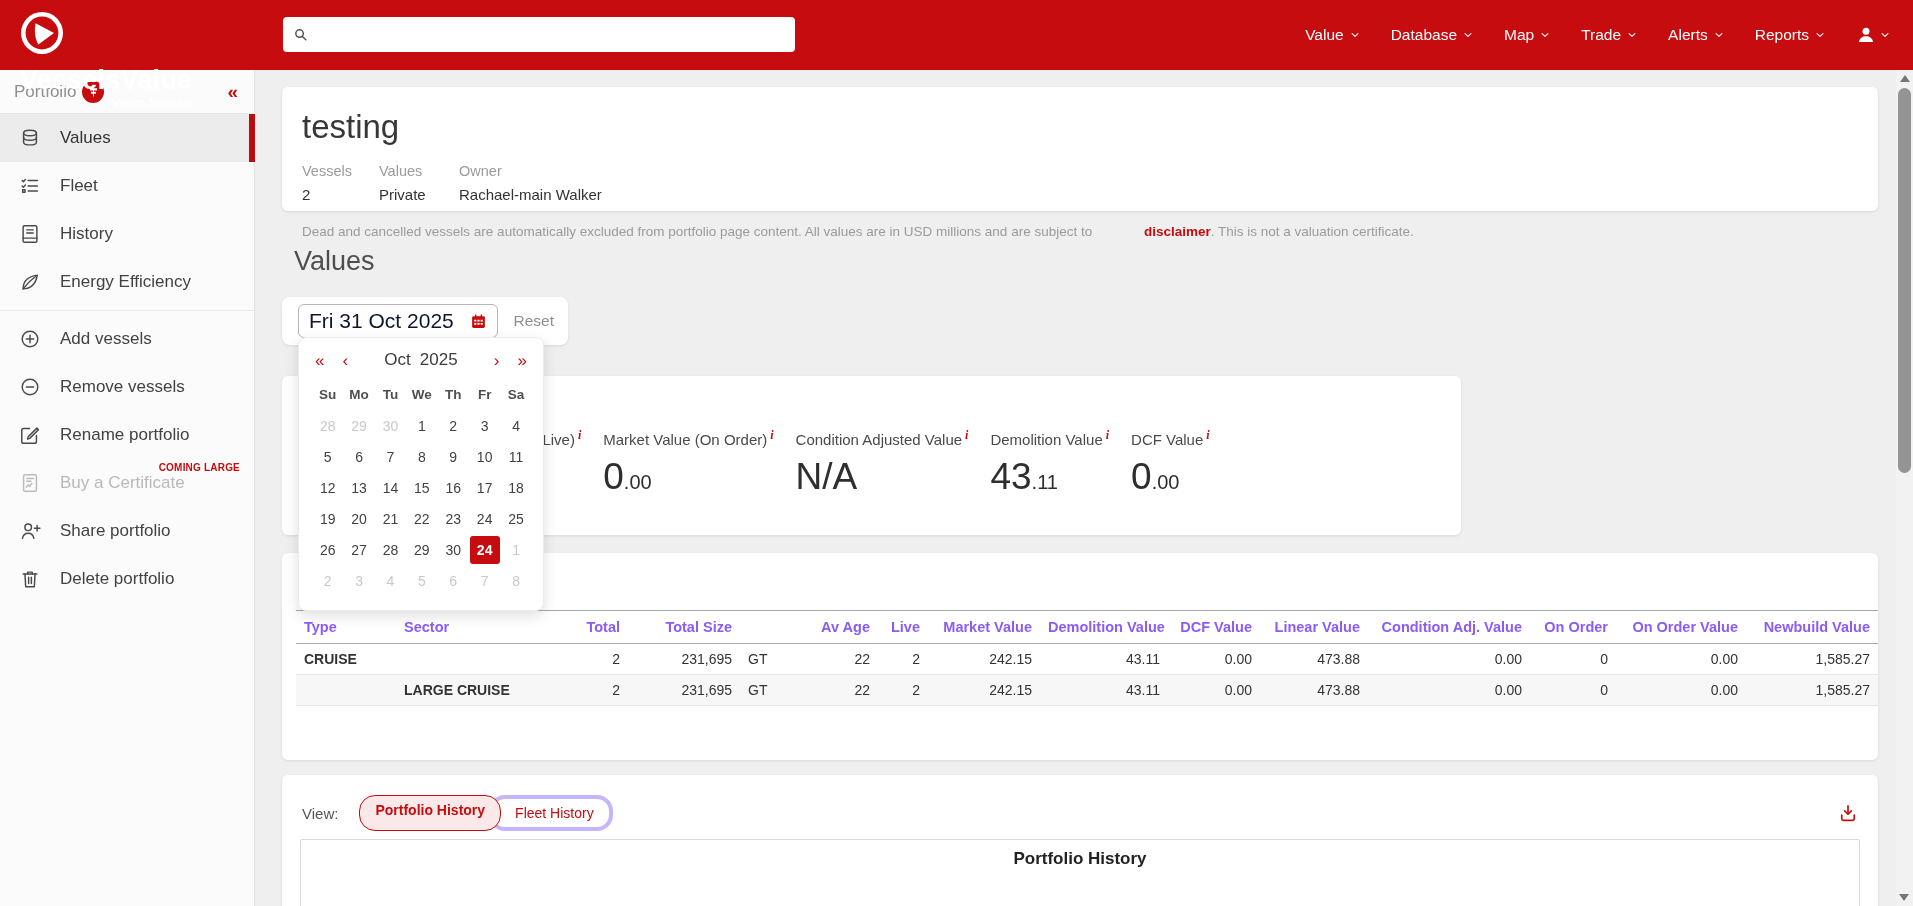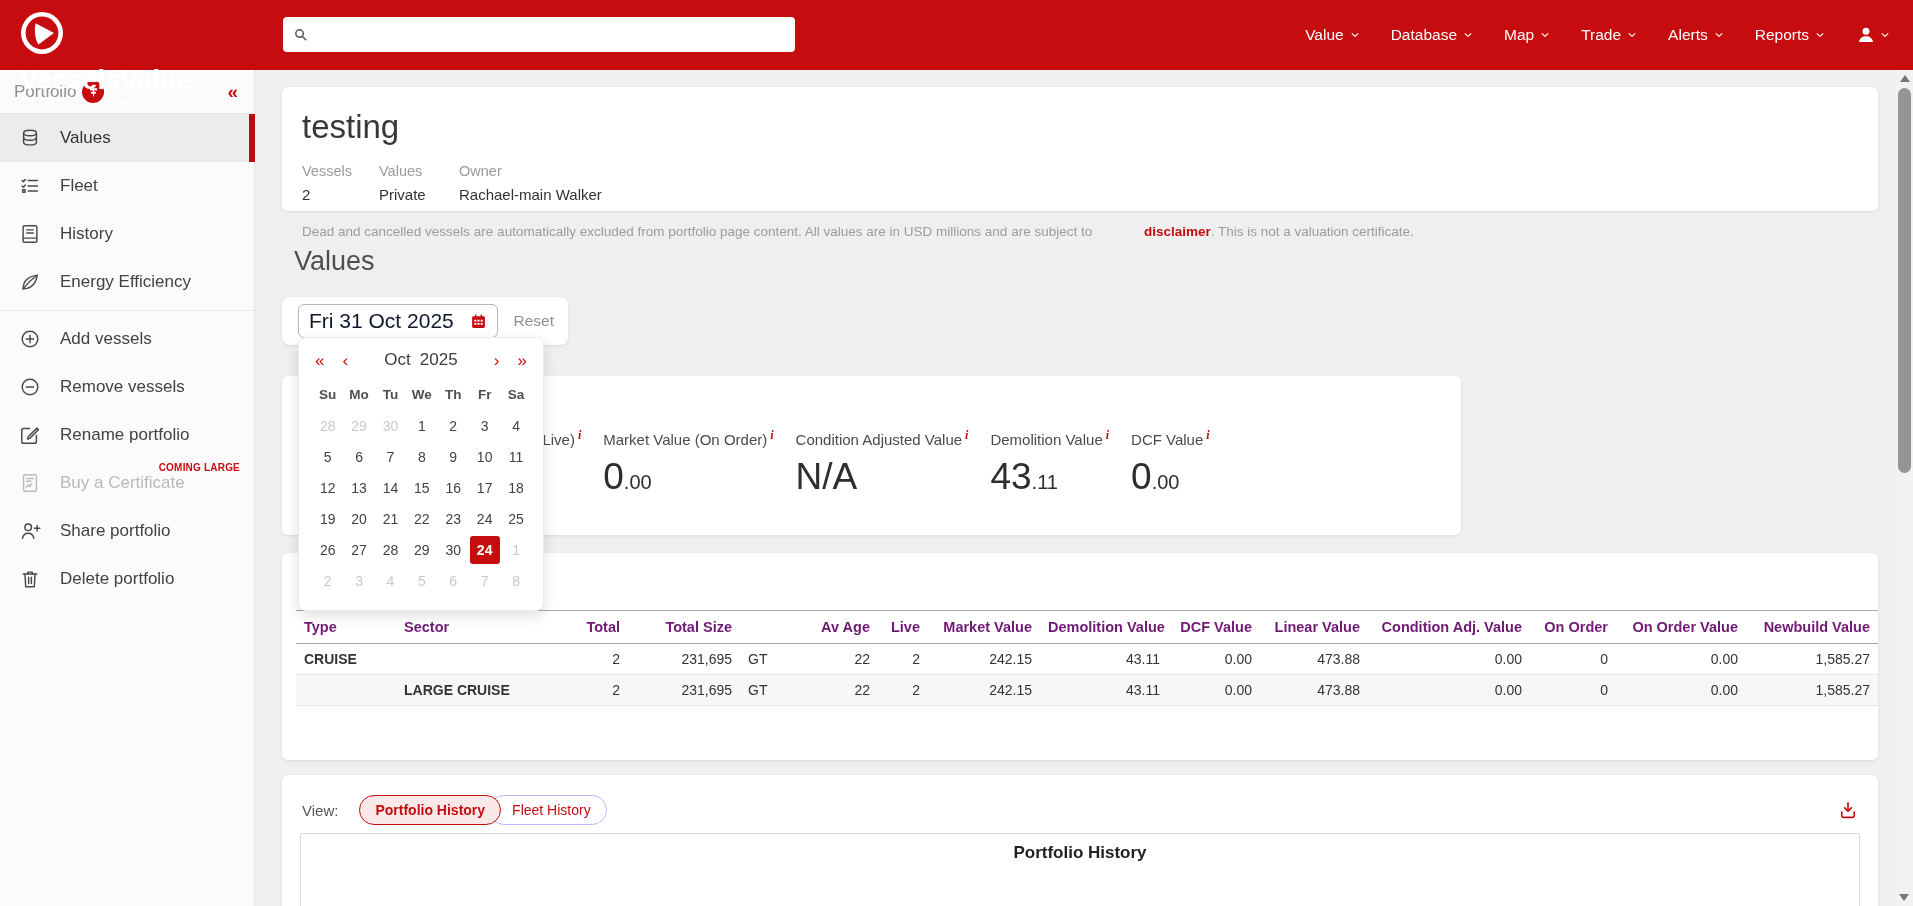--- a/index.html
+++ b/index.html
@@ -73,31 +73,31 @@
   
   .stats-card{ margin-top:31px; width:1179px; height:159px; display:flex; gap:22px; padding:52px 20px 0 164px; }
   .stat .lab{ font-size:15px; color:#4a4a4a; white-space:nowrap; }
   .stat .lab sup{ color:var(--red); font-weight:700; font-style:italic; font-family:"Liberation Serif",serif; font-size:12px; margin-left:3px; cursor:pointer; }
   .stat .num{ margin-top:10px; color:#2e2e2e; font-size:37px; line-height:1; }
   .stat .num .dec{ font-size:20px; }
 
   
   .table-card{ margin-top:18px; height:207px; padding:57px 14px 0; }
   table{ width:100%; border-collapse:collapse; table-layout:fixed; }
-  th{ font-size:14.5px; font-weight:700; color:#701a75; padding:8px 8px; border-top:1px solid #a8a8a8; border-bottom:1px solid #a8a8a8; white-space:nowrap; overflow:hidden; cursor:pointer; }
+  th{ font-size:14.5px; font-weight:700; color:#8b5cf6; padding:8px 8px; border-top:1px solid #a8a8a8; border-bottom:1px solid #a8a8a8; white-space:nowrap; overflow:hidden; cursor:pointer; }
   td{ font-size:14px; color:#333; padding:7px 8px; border-bottom:1px solid #e6e6e6; white-space:nowrap; overflow:hidden; }
   .al{ text-align:left; } .ar{ text-align:right; }
   tbody tr.stripe{ background:#f7f7f7; }
   td.b{ font-weight:700; }
 
   
   .hist-card{ margin-top:15px; height:160px; padding:20px 18px 0; }
   .hist-row{ display:flex; align-items:center;justify-content:flex-end; }
   .view-lab{ font-size:15px; color:#555; margin-left:2px; }
-  .seg{ border-radius:16px; font-size:14px; padding:6px 15px; cursor:pointer; background:#fff; color:var(--red); border:1px solid #c4b5fd; }
+  .seg{ border-radius:16px; font-size:14px; padding:6px 15px; cursor:pointer; background:#fff; color:var(--red); border:4px solid #c4b5fd; }
   .seg.on{ background:#fbe9e9; border:1.5px solid var(--red); font-weight:700; position:relative; z-index:2; }
   .seg.off{ margin-left:-12px; padding-left:22px; z-index:1; }
   .seg-wrap{ margin-left:21px; display:flex; }
   .dl{ margin-left:auto; margin-right:2px; color:var(--red); cursor:pointer; }
   .hist-panel{ margin-top:8px; border:1px solid #d9d9d9; background:#fff; height:80px; border-radius:2px; }
   .hist-panel-title{ text-align:center; font-size:17px; font-weight:700; color:#222; margin-top:9px; }
 
   
   .scrollbar{ position:absolute; top:70px; right:0; bottom:0; width:17px; background:#f2f2f2; z-index:40; }
   .sb-arrow{ width:0; height:0; border-left:5px solid transparent; border-right:5px solid transparent; margin:5px auto; }

